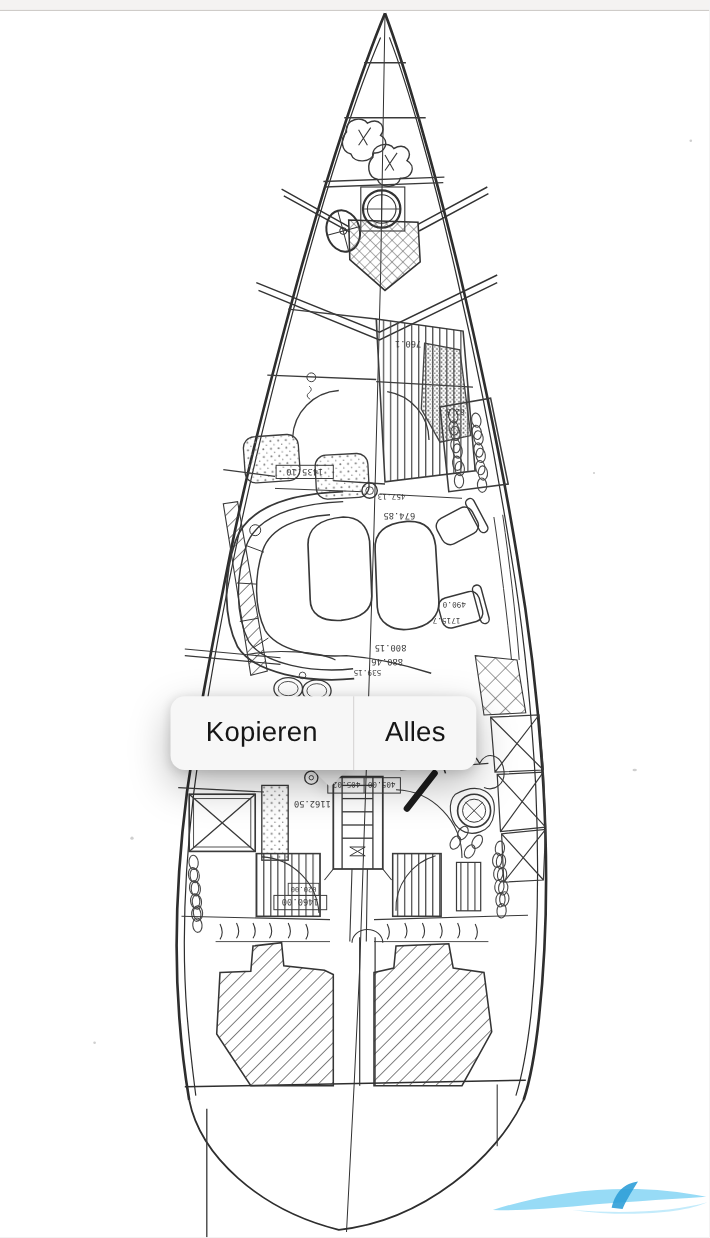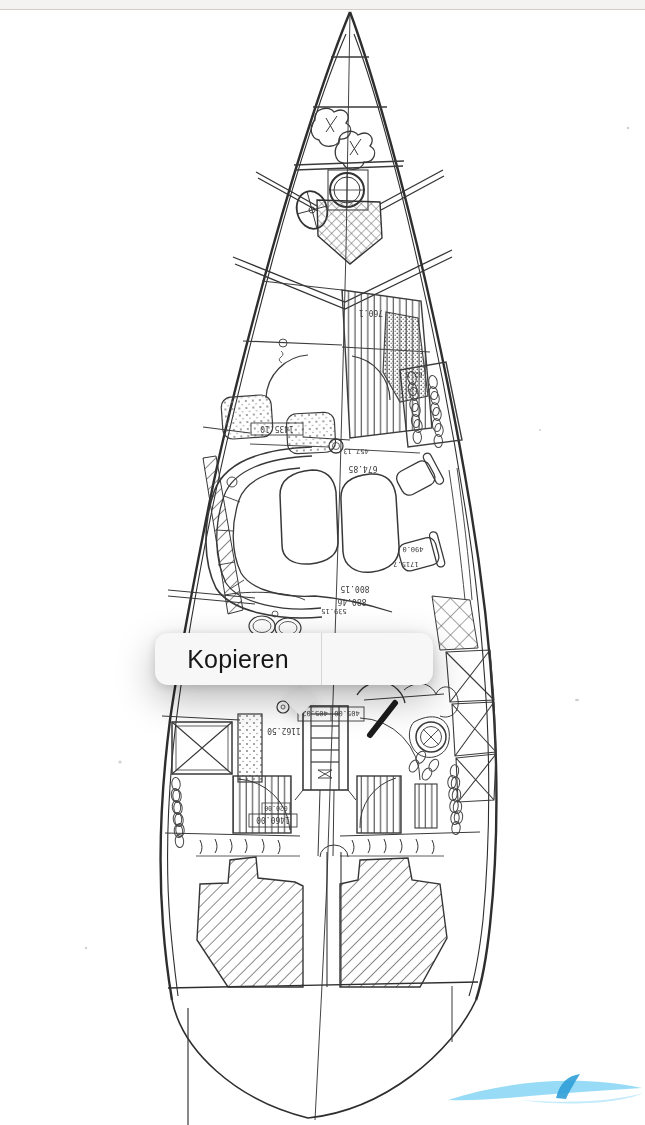--- a/index.html
+++ b/index.html
@@ -8,21 +8,21 @@
     background:#ffffff;overflow:hidden;
     font-family:"Liberation Sans", sans-serif;
   }
   .top-band{
     position:absolute;left:0;top:0;width:645px;height:9px;
     background:#f4f3f2;border-bottom:1px solid #cfccc9;z-index:5;
   }
   svg.plan{position:absolute;left:0;top:10px;}
   
   .context-menu{
-    position:absolute;left:155px;top:633px;width:278px;height:52px;
+    position:absolute;left:155px;top:633px;width:278px;height:67px;
     background:#f7f7f7;border-radius:13px;z-index:10;
     display:flex;align-items:stretch;
     box-shadow:0 14px 38px rgba(0,0,0,.28), 0 2px 10px rgba(0,0,0,.14);
   }
   .menu-btn{
     display:flex;align-items:center;justify-content:center;
     font-size:25px;font-weight:500;color:#161616;letter-spacing:.2px;
     cursor:default;user-select:none;
   }
   .menu-btn.first{flex:0 0 166px;border-right:1px solid #d6d4d4;}
@@ -295,15 +295,16 @@
     <g>
       <path d="M448,1100 C510,1080 580,1075 642,1088 C600,1091 560,1093 530,1096 C500,1099 470,1101 448,1100 Z" opacity=".85" fill="#85d5f4"></path>
       <path d="M520,1100 C570,1104 615,1101 643,1093 C622,1103 570,1107 520,1100 Z" opacity=".8" fill="#b4e6fa"></path>
       <path d="M556,1098 C560,1082 568,1076 580,1074 C573,1085 568,1094 566,1099 Z" opacity=".9" fill="#2f9ed8"></path>
     </g>
   </svg>
 
   <div class="menu-caret"></div>
   <div class="context-menu">
     <div class="menu-btn first">Kopieren</div>
+    <div class="menu-btn second">Alles</div>
   </div>
 
 </div>
 
 </body></html>

